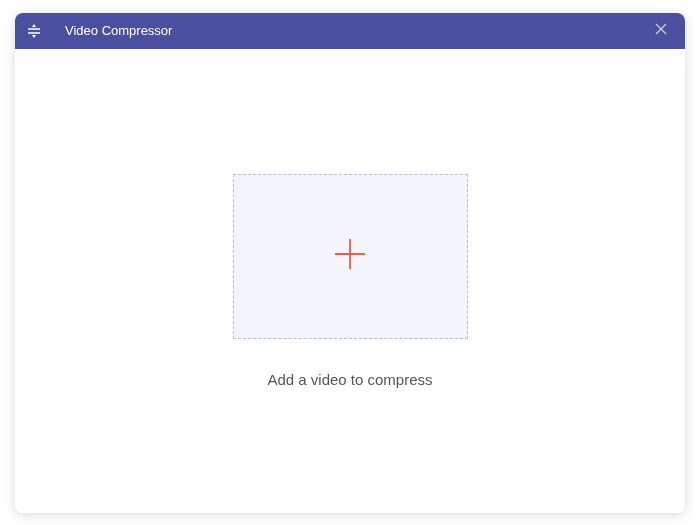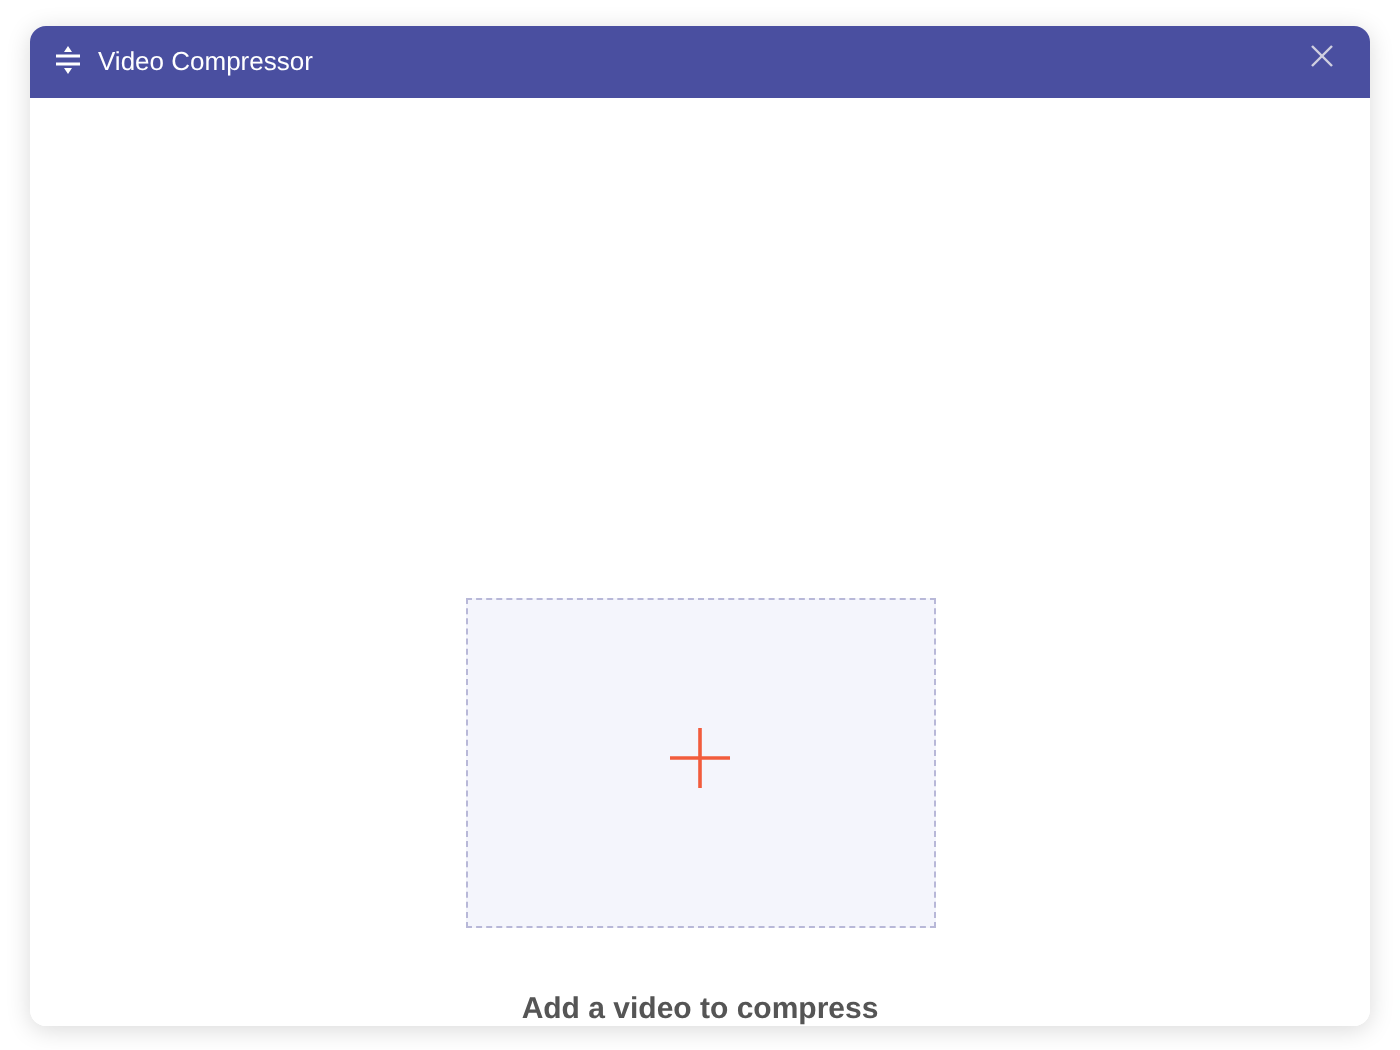--- a/index.html
+++ b/index.html
@@ -30,22 +30,22 @@
       height: 36px;
       background: #4a4fa0;
       display: flex;
       align-items: center;
       justify-content: space-between;
       padding: 0 12px;
       color: #ffffff;
     }
     .titlebar-left {
       display: flex;
-      align-items: flex-start;
-      gap: 8px;
+      align-items: flex-end;
+      gap: 24px;
     }
     .app-icon {
       display: flex;
       align-items: center;
       justify-content: center;
     }
     .window-title {
       font-size: 13px;
       font-weight: 400;
     }
@@ -56,23 +56,22 @@
       align-items: center;
       justify-content: center;
       cursor: pointer;
       color: #d0d0e0;
     }
     .content {
       flex: 1;
       display: flex;
       flex-direction: column;
       align-items: center;
-      justify-content: flex-end;
+      justify-content: center;
       background: #ffffff;
-      font-weight: bold;
     }
     .dropzone {
       width: 235px;
       height: 165px;
       border: 1.5px dashed #b8b8d8;
       background: #f4f5fc;
       display: flex;
       align-items: center;
       justify-content: center;
       cursor: pointer;

